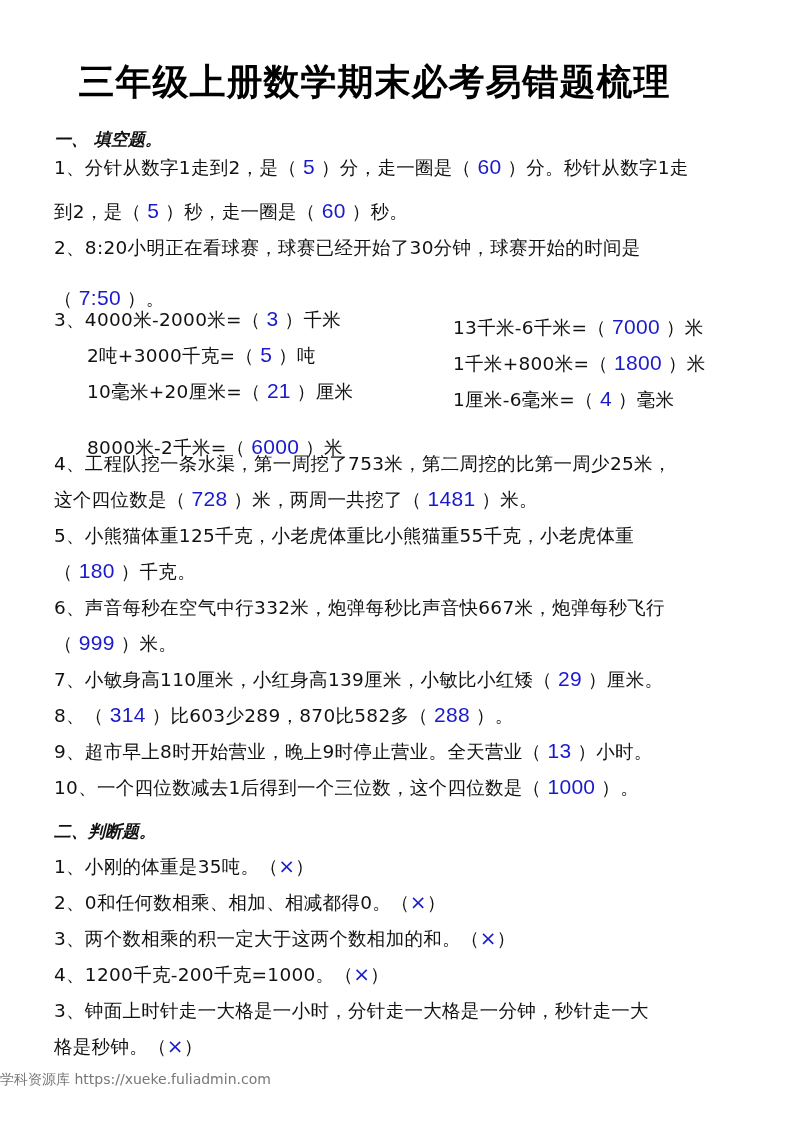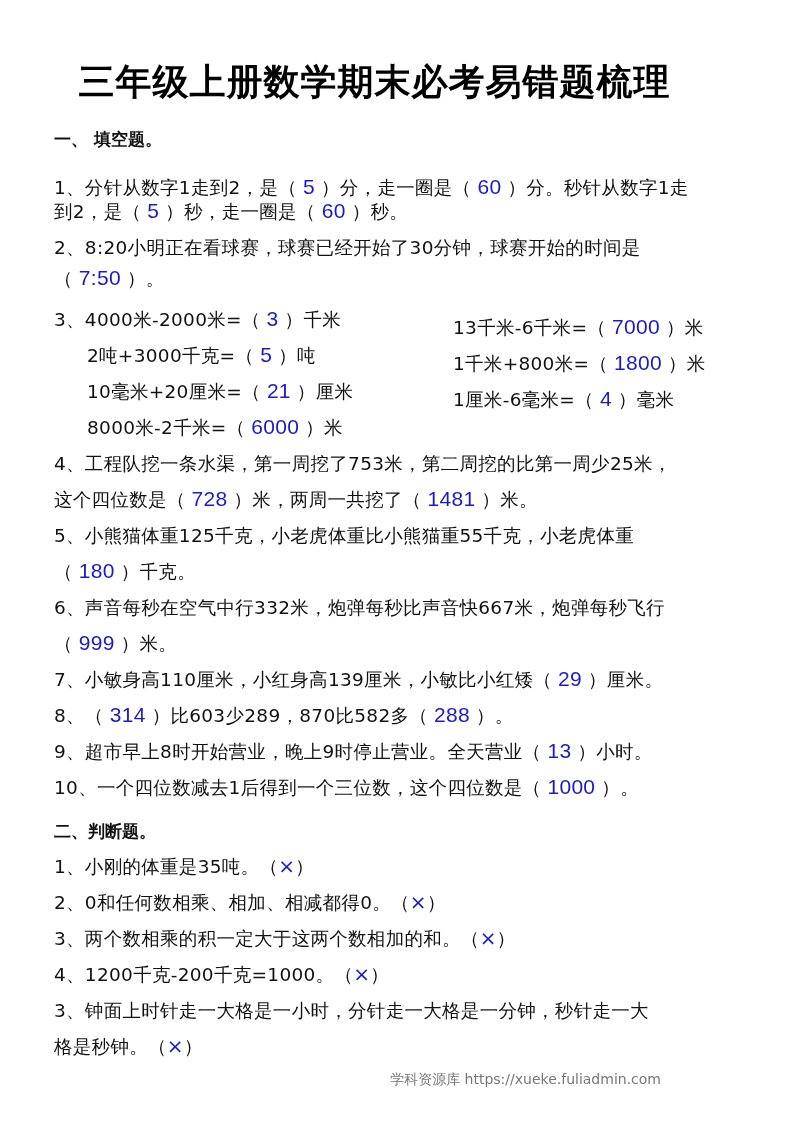--- a/index.html
+++ b/index.html
@@ -1,48 +1,48 @@
 <!DOCTYPE html>
 <html><head>
 <meta charset="utf-8">
 <style>
   html, body { margin: 0; padding: 0; background: #ffffff; }
   body { width: 793px; height: 1122px; position: relative; overflow: hidden;
          font-family: "DejaVu Sans", "Liberation Sans", sans-serif; color: #111; }
   .title { position: absolute; left: 0; top: 58px; width: 749px; text-align: center;
            font-size: 36px; font-weight: bold; letter-spacing: 1px; color: #000; }
-  .section { position: absolute; left: 54px; font-size: 17px; font-weight: bold; color: #111; }
+  .section { position: absolute; left: 54px; font-size: 17px; font-weight: bold; color: #111; font-style: italic; }
   .line { position: absolute; left: 54px; font-size: 18.5px; white-space: nowrap; color: #111; letter-spacing: 0.3px; }
   .ans { color: #1a1acc; font-family: "Liberation Sans", sans-serif; font-size: 21px; padding: 0 6px; }
   .cross { color: #1a1acc; font-size: 20px; }
   .col2 { left: 453px; margin-top: 8px; }
   .indent { left: 87px; text-align: right; }
-  .footer { position: absolute; left: 0; top: 1071px; width: 661px; text-align: right;
+  .footer { position: absolute; left: 0; top: 1071px; width: 661px; text-align: left;
             font-size: 14px; color: #777; }
 </style>
 </head>
 <body>
 
 <div class="title">三年级上册数学期末必考易错题梳理</div>
 
 <div class="section" style="top:128px">一、  填空题。</div>
 
-<div class="line" style="top:175px"><span>1、分针从数字1走到2，是（</span><span class="ans">5</span><span>）分，走一圈是（</span><span class="ans">60</span><span>）分。秒针从数字1走</span></div>
+<div class="line" style="top:155px"><span>1、分针从数字1走到2，是（</span><span class="ans">5</span><span>）分，走一圈是（</span><span class="ans">60</span><span>）分。秒针从数字1走</span></div>
 <div class="line" style="top:199px"><span>到2，是（</span><span class="ans">5</span><span>）秒，走一圈是（</span><span class="ans">60</span><span>）秒。</span></div>
 
 <div class="line" style="top:235px">2、8:20小明正在看球赛，球赛已经开始了30分钟，球赛开始的时间是</div>
-<div class="line" style="top:266px"><span>（</span><span class="ans">7:50</span><span>）。</span></div>
+<div class="line" style="top:286px"><span>（</span><span class="ans">7:50</span><span>）。</span></div>
 
 <div class="line" style="top:307px"><span>3、4000米-2000米=（</span><span class="ans">3</span><span>）千米</span></div>
 <div class="line col2" style="top:307px"><span>13千米-6千米=（</span><span class="ans">7000</span><span>）米</span></div>
 <div class="line indent" style="top:343px"><span>2吨+3000千克=（</span><span class="ans">5</span><span>）吨</span></div>
 <div class="line col2" style="top:343px"><span>1千米+800米=（</span><span class="ans">1800</span><span>）米</span></div>
 <div class="line indent" style="top:379px"><span>10毫米+20厘米=（</span><span class="ans">21</span><span>）厘米</span></div>
 <div class="line col2" style="top:379px"><span>1厘米-6毫米=（</span><span class="ans">4</span><span>）毫米</span></div>
-<div class="line indent" style="top:415px"><span>8000米-2千米=（</span><span class="ans">6000</span><span>）米</span></div>
+<div class="line indent" style="top:435px"><span>8000米-2千米=（</span><span class="ans">6000</span><span>）米</span></div>
 
 <div class="line" style="top:451px">4、工程队挖一条水渠，第一周挖了753米，第二周挖的比第一周少25米，</div>
 <div class="line" style="top:487px"><span>这个四位数是（</span><span class="ans">728</span><span>）米，两周一共挖了（</span><span class="ans">1481</span><span>）米。</span></div>
 
 <div class="line" style="top:523px">5、小熊猫体重125千克，小老虎体重比小熊猫重55千克，小老虎体重</div>
 <div class="line" style="top:559px"><span>（</span><span class="ans">180</span><span>）千克。</span></div>
 
 <div class="line" style="top:595px">6、声音每秒在空气中行332米，炮弹每秒比声音快667米，炮弹每秒飞行</div>
 <div class="line" style="top:631px"><span>（</span><span class="ans">999</span><span>）米。</span></div>
 

